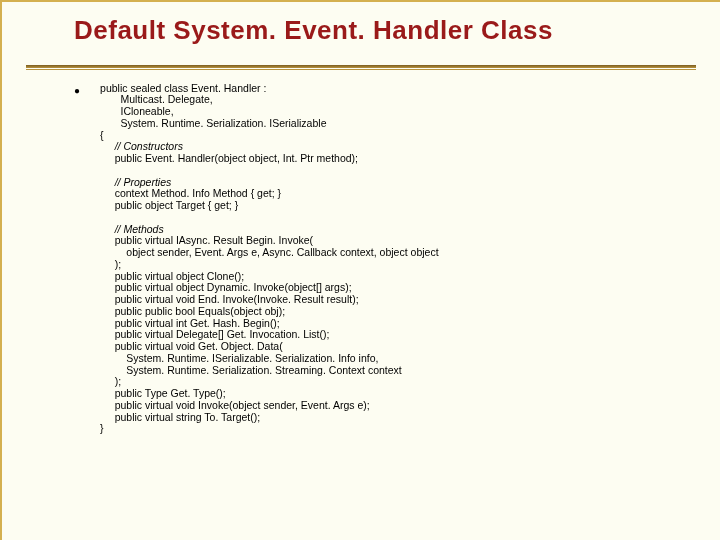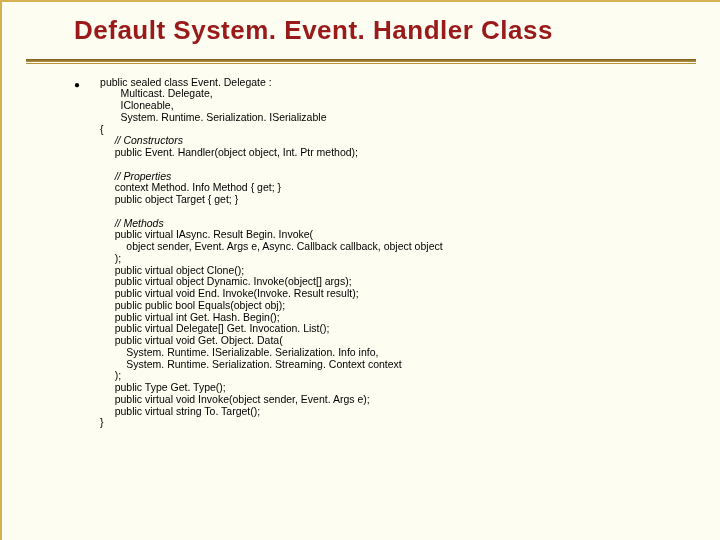--- a/index.html
+++ b/index.html
@@ -20,21 +20,21 @@
     border-top: 2px solid #d4b050;
     padding: 14px 24px 20px 24px;
     font-family: Verdana, Geneva, sans-serif;
   }
   .title {
     font-family: Verdana, Geneva, sans-serif;
     font-weight: 700;
     color: #9a1a1a;
     font-size: 26px;
     line-height: 1.1;
-    margin: 0 0 14px 48px;
+    margin: 0 0 20px 48px;
     letter-spacing: 0.5px;
   }
   .hr-group {
     position: relative;
     height: 6px;
     margin-bottom: 12px;
   }
   .hr1 {
     position: absolute;
     left: 0; right: 0;
@@ -81,35 +81,35 @@
 
   <div class="title">Default System. Event. Handler Class</div>
 
   <div class="hr-group">
     <div class="hr1"></div>
     <div class="hr2"></div>
   </div>
 
   <div class="content">
     <div class="bullet">●</div>
-    <div class="code"><span>public sealed class Event. Delegate :</span>
+    <div class="code"><span>public sealed class Event. Handler :</span>
 <span>       Multicast. Delegate,</span>
 <span>       ICloneable,</span>
 <span>       System. Runtime. Serialization. ISerializable</span>
 <span>{</span>
 <span class="comment">     // Constructors</span>
 <span>     public Event. Handler(object object, Int. Ptr method);</span>
 <span></span>
 <span class="comment">     // Properties</span>
 <span>     context Method. Info Method { get; }</span>
 <span>     public object Target { get; }</span>
 <span></span>
 <span class="comment">     // Methods</span>
 <span>     public virtual IAsync. Result Begin. Invoke(</span>
-<span>         object sender, Event. Args e, Async. Callback callback, object object</span>
+<span>         object sender, Event. Args e, Async. Callback context, object object</span>
 <span>     );</span>
 <span>     public virtual object Clone();</span>
 <span>     public virtual object Dynamic. Invoke(object[] args);</span>
 <span>     public virtual void End. Invoke(Invoke. Result result);</span>
 <span>     public public bool Equals(object obj);</span>
 <span>     public virtual int Get. Hash. Begin();</span>
 <span>     public virtual Delegate[] Get. Invocation. List();</span>
 <span>     public virtual void Get. Object. Data(</span>
 <span>         System. Runtime. ISerializable. Serialization. Info info,</span>
 <span>         System. Runtime. Serialization. Streaming. Context context</span>

